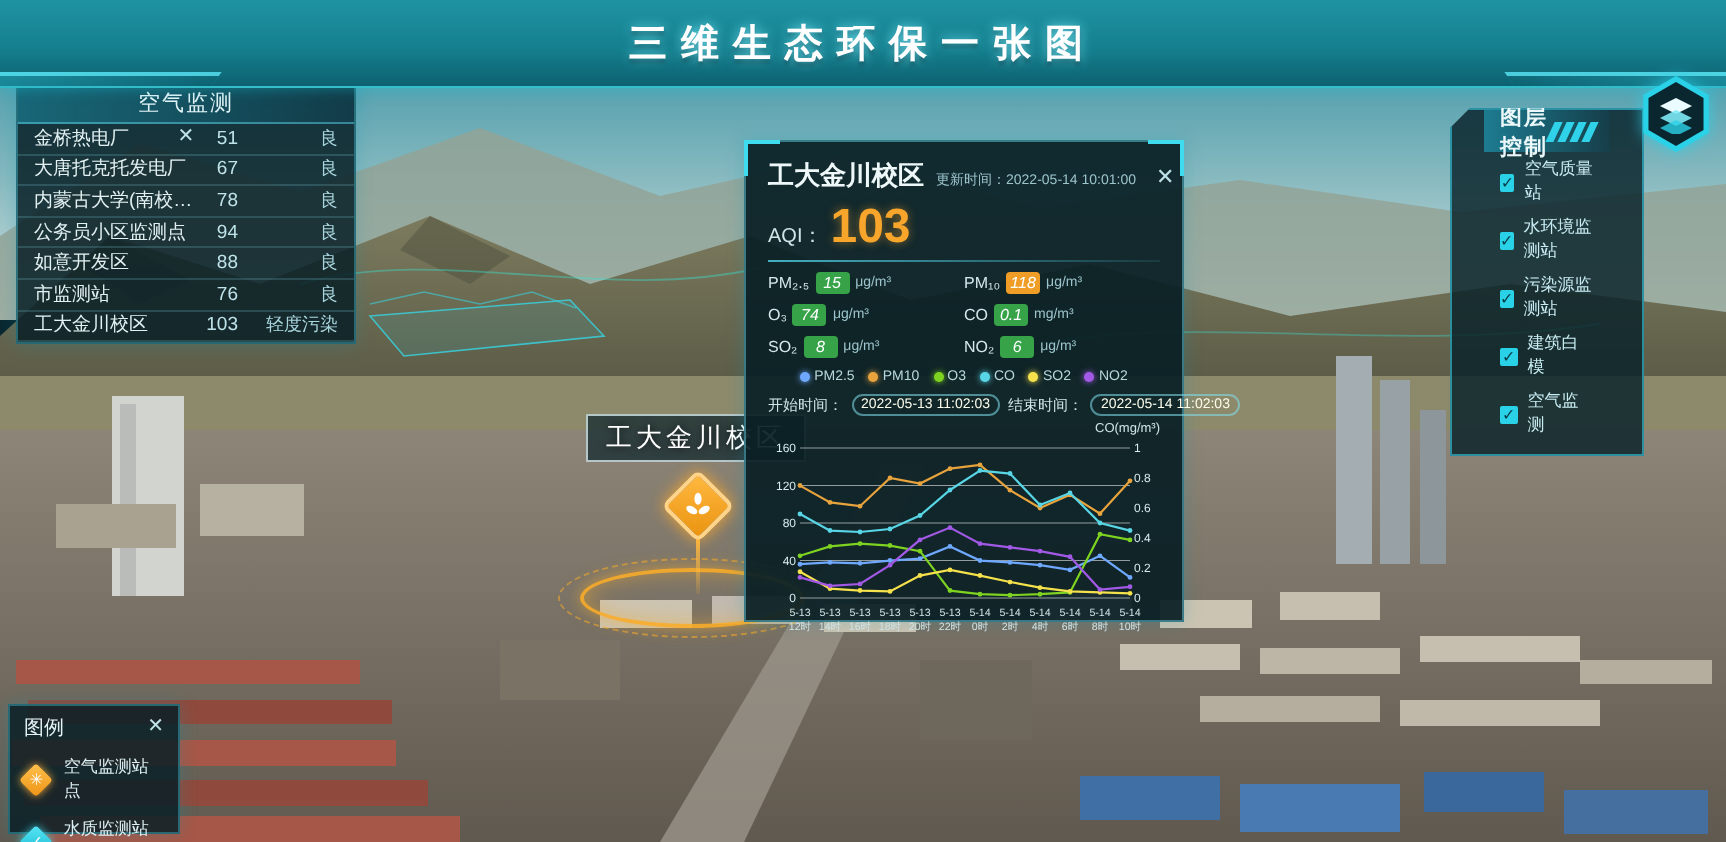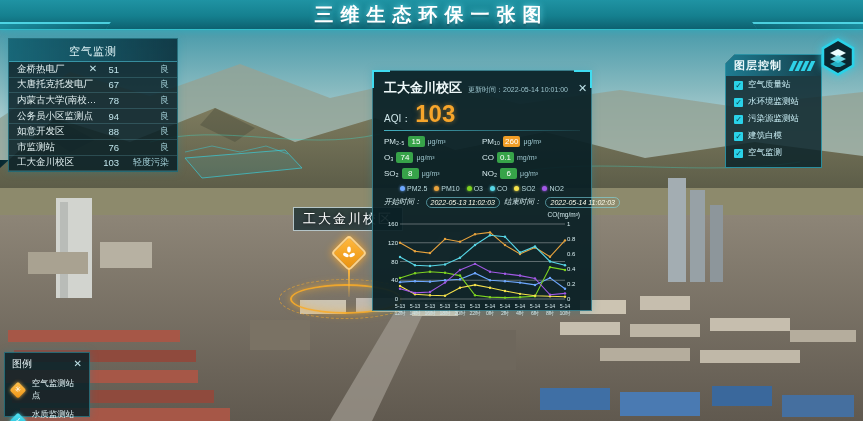--- a/index.html
+++ b/index.html
@@ -2,21 +2,21 @@
 <html><head>
 <meta charset="utf-8">
 <style>
   * { box-sizing: border-box; margin: 0; padding: 0; }
   html,body { width:863px; height:421px; overflow:hidden; }
   body { font-family:"Liberation Sans","DejaVu Sans",sans-serif; background:#09272f; }
   .stage { position:relative; width:863px; height:421px; overflow:hidden; }
   .scene { position:absolute; inset:0; }
 
   
-  .hdr { position:absolute; top:0; left:0; right:0; height:30px; z-index:9;
+  .hdr { position:absolute; top:0; left:0; right:0; height:44px; z-index:9;
     background:linear-gradient(180deg,#1f93a3 0%,#15808f 55%,#0d6170 100%);
     display:flex; align-items:center; justify-content:center;
     border-bottom:1px solid rgba(70,225,235,.55);
     box-shadow:0 1px 6px rgba(20,200,220,.35); }
   .hdr-title { color:#fff; font-size:19px; font-weight:bold; letter-spacing:7px;
     text-shadow:0 0 6px rgba(120,240,255,.9), 0 2px 2px rgba(0,40,50,.6); }
   .hdr-wing { position:absolute; bottom:-1px; width:120px; height:8px;
     border-top:2px solid rgba(90,230,245,.8); }
   .hdr-wing.l { left:0; transform:skewX(-35deg) translateX(-12px); background:linear-gradient(90deg,rgba(40,180,200,.5),transparent); }
   .hdr-wing.r { right:0; transform:skewX(35deg) translateX(12px); background:linear-gradient(270deg,rgba(40,180,200,.5),transparent); }
@@ -49,33 +49,33 @@
   .p-title { font-size:13px; font-weight:bold; color:#eef8f9; white-space:nowrap; }
   .p-upd { flex:1; font-size:7px; color:#9cc4cc; text-align:right; white-space:nowrap; }
   .p-close { font-size:11px; margin-left:4px; }
   .aqi-row { margin-top:3px; display:flex; align-items:baseline; gap:4px; }
   .aqi-lab { font-size:10px; color:#cfe6e9; }
   .aqi-val { font-size:24px; font-weight:bold; color:#f7a52b; text-shadow:0 0 5px rgba(247,165,43,.5); }
   .p-div { height:1px; margin:2px 0 5px; background:linear-gradient(90deg,rgba(80,210,230,.8),rgba(80,210,230,.1)); }
   .pgrid { display:grid; grid-template-columns:1fr 1fr; row-gap:5px; }
   .pcell { display:flex; align-items:center; gap:3px; font-size:8px; color:#d5e9ec; white-space:nowrap; }
   .badge { min-width:17px; padding:0 2px; height:11px; line-height:11px; text-align:center;
-    border-radius:2px; color:#fff; font-size:8px; }
+    border-radius:2px; color:#fff; font-size:8px;font-style:italic; }
   .badge.good { background:#37a349; } .badge.moderate { background:#ef9d26; }
   .unit { font-size:7px; color:#9cc4cc; }
   .cleg { margin-top:6px; display:flex; justify-content:center; gap:7px; }
   .cleg-item { display:flex; align-items:center; gap:2px; font-size:7px; color:#b9d8dd; }
   .dot { width:5px; height:5px; border-radius:50%; box-shadow:0 0 3px currentColor; }
-  .times { margin-top:5px; display:flex; align-items:flex-start; gap:4px; font-size:7.5px; color:#cfe6e9; white-space:nowrap;font-style:italic; }
+  .times { margin-top:5px; display:flex; align-items:flex-end; gap:4px; font-size:7.5px; color:#cfe6e9; white-space:nowrap; }
   .tbox { border:1px solid rgba(130,225,240,.55); border-radius:7px; padding:1px 4px; color:#fdfdec; font-size:7px; }
   .axis-r-title { margin-top:3px; text-align:right; font-size:6.5px; color:#cfe6e9; }
   #trend-svg { display:block; margin-top:1px; }
 
   
-  .layers { right:41px; top:54px; width:97px; z-index:8; padding:0 0 6px;
+  .layers { right:41px; top:54px; width:97px; z-index:8; padding:0 16px 6px;
     border:1px solid rgba(55,205,230,.6); background:rgba(7,33,40,.82);
     clip-path:polygon(10px 0,100% 0,100% 100%,0 100%,0 10px); }
   .layers .tbar { height:21px; display:flex; align-items:center; padding:0 8px;
     background:linear-gradient(90deg,rgba(30,140,165,.8),rgba(12,70,88,.3)); }
   .layers .ttl { font-size:11px; font-weight:bold; color:#eaf8fa; letter-spacing:1px; flex:1; }
   .stripes { display:flex; gap:2px; }
   .stripes i { width:4px; height:10px; background:#2fd2e8; transform:skewX(-25deg); }
   .lrow { display:flex; align-items:center; gap:5px; padding:3px 8px 2px; font-size:8.5px; color:#c8ecf3; }
   .cbx { width:9px; height:9px; border-radius:1px; background:#2ad2e8; color:#063b45;
     font-size:8px; line-height:9px; text-align:center; font-weight:bold; }
@@ -271,21 +271,21 @@
     </div>
     <div class="p-div"></div>
     <div class="pgrid" id="pollutant-grid">
         <div class="pcell">
           <span>PM₂.₅</span>
           <span class="badge good">15</span>
           <span class="unit">μg/m³</span>
         </div>
         <div class="pcell">
           <span>PM₁₀</span>
-          <span class="badge moderate">260</span>
+          <span class="badge moderate">118</span>
           <span class="unit">μg/m³</span>
         </div>
         <div class="pcell">
           <span>O₃</span>
           <span class="badge good">74</span>
           <span class="unit">μg/m³</span>
         </div>
         <div class="pcell">
           <span>CO</span>
           <span class="badge good">0.1</span>

